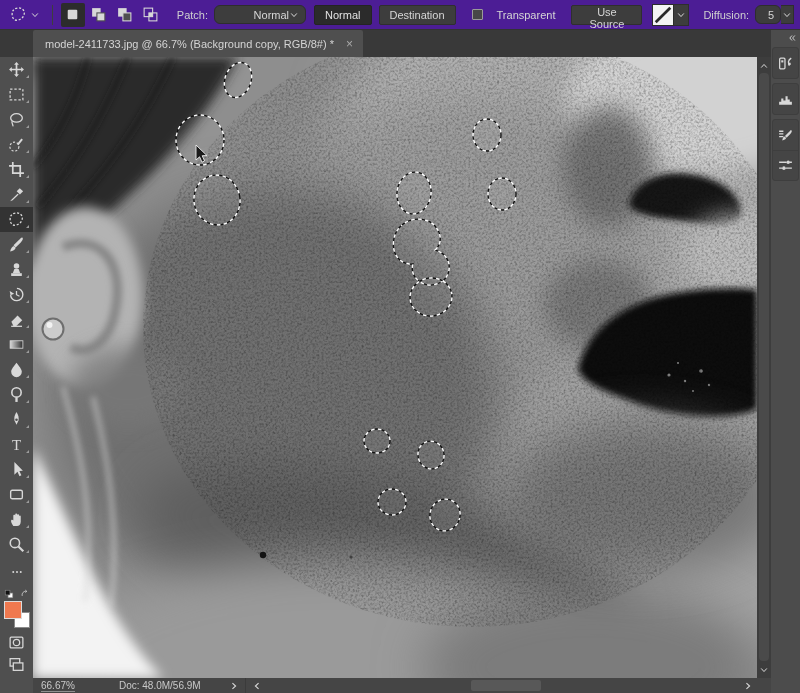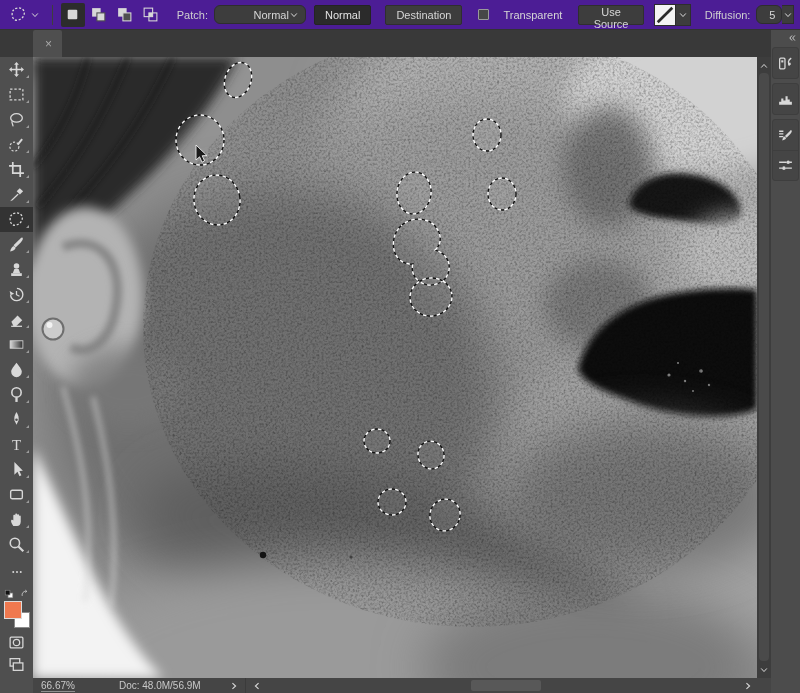--- a/index.html
+++ b/index.html
@@ -128,21 +128,21 @@
         </div>
       </div>
     <span class="ob-label">Patch:</span>
     <div class="dropdown">
       <span>Normal</span>
       <span class="icon i10"><svg viewBox="0 0 16 16" aria-hidden="true">
             <path d="M3.5 5.5 L8 10.5 L12.5 5.5" fill="none" stroke="currentColor" stroke-width="1.6"></path>
           </svg></span>
     </div>
     <button class="btn pressed">Normal</button>
-    <button class="btn" style="margin-left:14px">Destination</button>
+    <button class="btn" style="margin-left:7px">Destination</button>
     <label class="chk">
       <span class="box"></span>
       <span>Transparent</span>
     </label>
     <button class="btn" style="margin-left:16px">Use Source</button>
     <div class="pattern-combo">
       <div class="pattern-swatch">
         <svg viewBox="0 0 22 22">
             <path d="M3 19 L19 3" stroke="#2a2a2a" stroke-width="3" fill="none"></path>
           </svg>
@@ -159,20 +159,21 @@
     </div>
     <div class="pattern-chev" style="height:19px">
       <span class="icon i10"><svg viewBox="0 0 16 16" aria-hidden="true">
             <path d="M3.5 5.5 L8 10.5 L12.5 5.5" fill="none" stroke="currentColor" stroke-width="1.6"></path>
           </svg></span>
     </div>
   </div>
 
   <div class="tab-bar">
     <div class="tab">
+      <span>model-2411733.jpg @ 66.7% (Background copy, RGB/8#) *</span>
       <span class="tab-close">×</span>
     </div>
   </div>
 
   <div class="toolbar-col">
     <div id="tools">
         <div class="tool">
           <span class="icon i16"><svg viewBox="0 0 16 16" aria-hidden="true">
               <path d="M8 1 L10.3 3.6 H8.8 V7.2 H12.4 V5.7 L15 8 L12.4 10.3 V8.8 H8.8 V12.4 H10.3 L8 15 L5.7 12.4 H7.2 V8.8 H3.6 V10.3 L1 8 L3.6 5.7 V7.2 H7.2 V3.6 H5.7 Z" fill="currentColor"></path>
             </svg></span>

